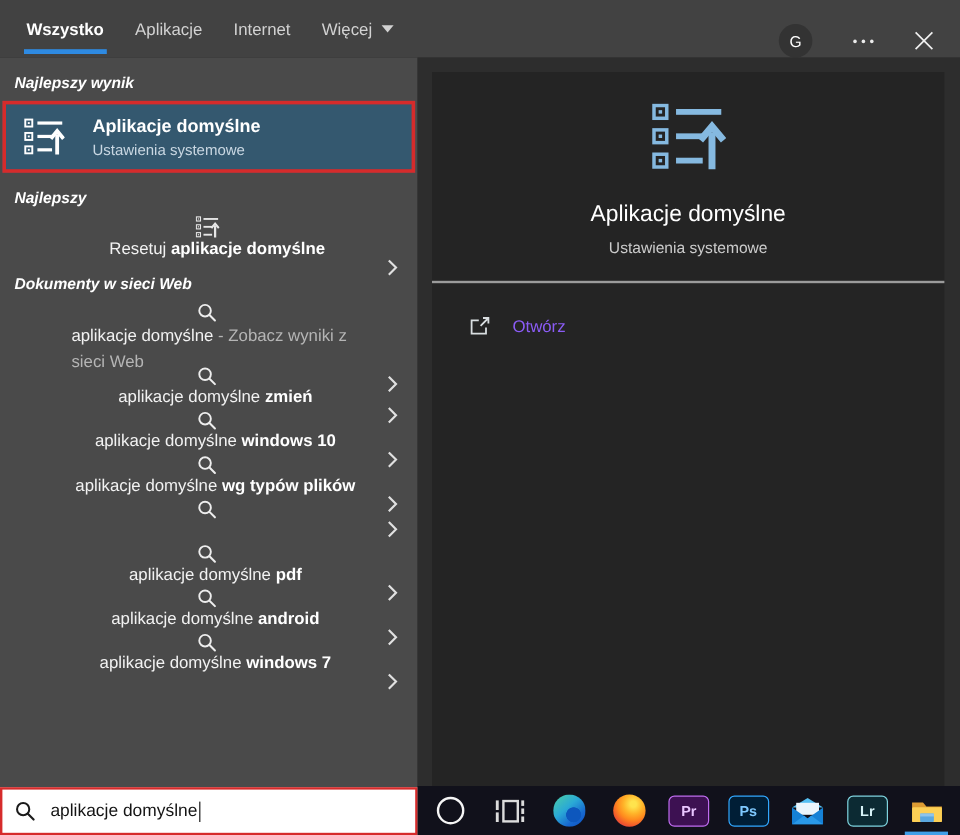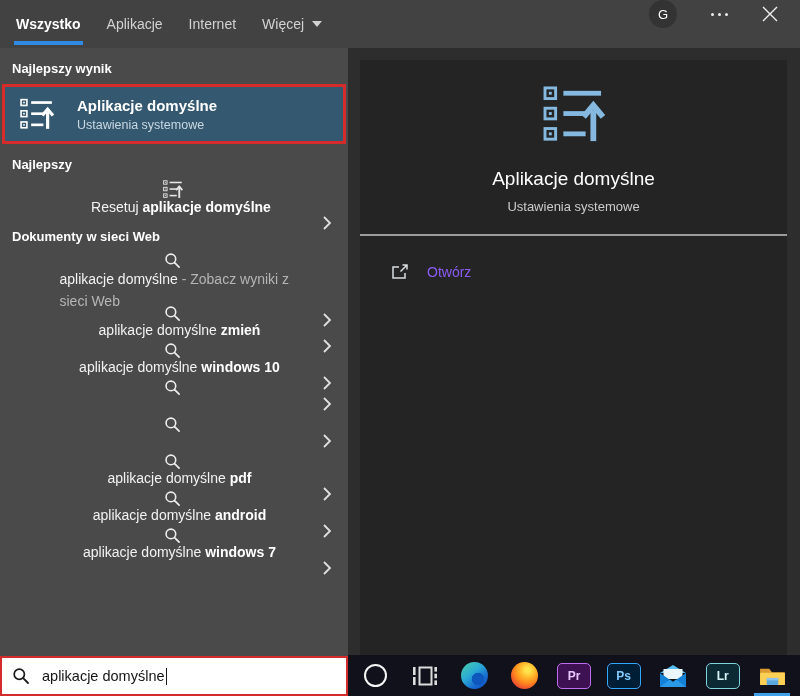--- a/index.html
+++ b/index.html
@@ -1,35 +1,35 @@
 <!DOCTYPE html>
 <html><head>
 <meta charset="utf-8">
 <style>
   html,body{margin:0;padding:0;background:#2e2e2e;}
   .screen{position:relative;width:800px;height:696px;overflow:hidden;background:#2d2d2d;
           font-family:"Liberation Sans","DejaVu Sans",sans-serif;-webkit-font-smoothing:antialiased;}
   
   .topbar{position:absolute;left:0;top:0;width:800px;height:48px;background:#424242;
-          display:flex;align-items:flex-start;padding:0 22px 0 14px;box-sizing:border-box;}
+          display:flex;align-items:flex-end;padding:0 22px 0 20px;box-sizing:border-box;}
   .tabs{display:flex;height:100%;align-items:stretch;}
   .tab{position:relative;display:flex;align-items:center;margin-right:22px;padding:0 2px;
        font-size:14px;color:#d2d2d2;cursor:default;}
   .tab.active .tab-label{color:#fff;font-weight:700;}
   .tab.active::after{content:"";position:absolute;left:0;right:0;bottom:3px;height:4px;background:var(--accent,#2e8ae2);}
   .dd-arrow{margin-left:8px;width:0;height:0;border-left:5px solid transparent;border-right:5px solid transparent;border-top:6px solid #d2d2d2;}
   .topbar-right{margin-left:auto;display:flex;align-items:center;gap:34px;}
   .avatar{width:28px;height:28px;border-radius:50%;background:#333;color:#fff;font-size:13px;
           display:flex;align-items:center;justify-content:center;}
   .dots{display:flex;gap:4px;}
   .dots i{width:3px;height:3px;border-radius:50%;background:#ececec;}
   .close-x{width:16px;height:16px;display:block;}
   
   .left-panel{position:absolute;left:0;top:48px;width:348px;height:608px;background:#4a4a4a;}
-  .sec-header{padding:13px 12px 8px;font-size:13px;font-weight:700;color:#fff;}
+  .sec-header{padding:13px 12px 8px;font-size:13px;font-weight:700;color:#fff;font-style:italic;}
   .best-match{margin:0 2px;height:60px;background:var(--hl,#34586f);border:3px solid var(--red,#d62b2b);
               box-sizing:border-box;display:flex;align-items:center;padding-left:15px;}
   .icon-da-lg{width:34px;height:33px;flex:none;}
   .bm-text{margin-left:23px;}
   .bm-title{font-size:15px;font-weight:700;color:#fff;}
   .bm-sub{font-size:12.5px;color:#c9d7e2;margin-top:4px;}
   .row{display:flex;align-items:center;height:36px;padding:0 16px 0 13px;font-size:14px;color:#f2f2f2;flex-direction:column;}
   .icon-da-sm{width:20px;height:19px;flex:none;}
   .icon-search{width:17px;height:17px;flex:none;}
   .row-text{margin-left:14px;white-space:nowrap;}
@@ -183,20 +183,21 @@
           <span class="row-text"><span>aplikacje domyślne</span><b>&nbsp;windows 10</b></span>
           <span class="chev"><svg viewBox="0 0 10 16" width="100%" height="100%">
               <path d="M2 2 L8 8 L2 14" fill="none" stroke="#e0e0e0" stroke-width="1.8"></path>
             </svg></span>
         </div>
         <div class="row web-row">
           <span class="icon-search"><svg viewBox="0 0 18 18" width="100%" height="100%">
               <circle cx="7.3" cy="7.3" r="5.1" fill="none" stroke="#ededed" stroke-width="1.7"></circle>
               <path d="M11.2 11.2 L16 16" stroke="#ededed" stroke-width="1.8" stroke-linecap="round"></path>
             </svg></span>
+          <span class="row-text"><span>aplikacje domyślne</span><b>&nbsp;wg typów plików</b></span>
           <span class="chev"><svg viewBox="0 0 10 16" width="100%" height="100%">
               <path d="M2 2 L8 8 L2 14" fill="none" stroke="#e0e0e0" stroke-width="1.8"></path>
             </svg></span>
         </div>
         <div class="row web-row">
           <span class="icon-search"><svg viewBox="0 0 18 18" width="100%" height="100%">
               <circle cx="7.3" cy="7.3" r="5.1" fill="none" stroke="#ededed" stroke-width="1.7"></circle>
               <path d="M11.2 11.2 L16 16" stroke="#ededed" stroke-width="1.8" stroke-linecap="round"></path>
             </svg></span>
           <span class="chev"><svg viewBox="0 0 10 16" width="100%" height="100%">

